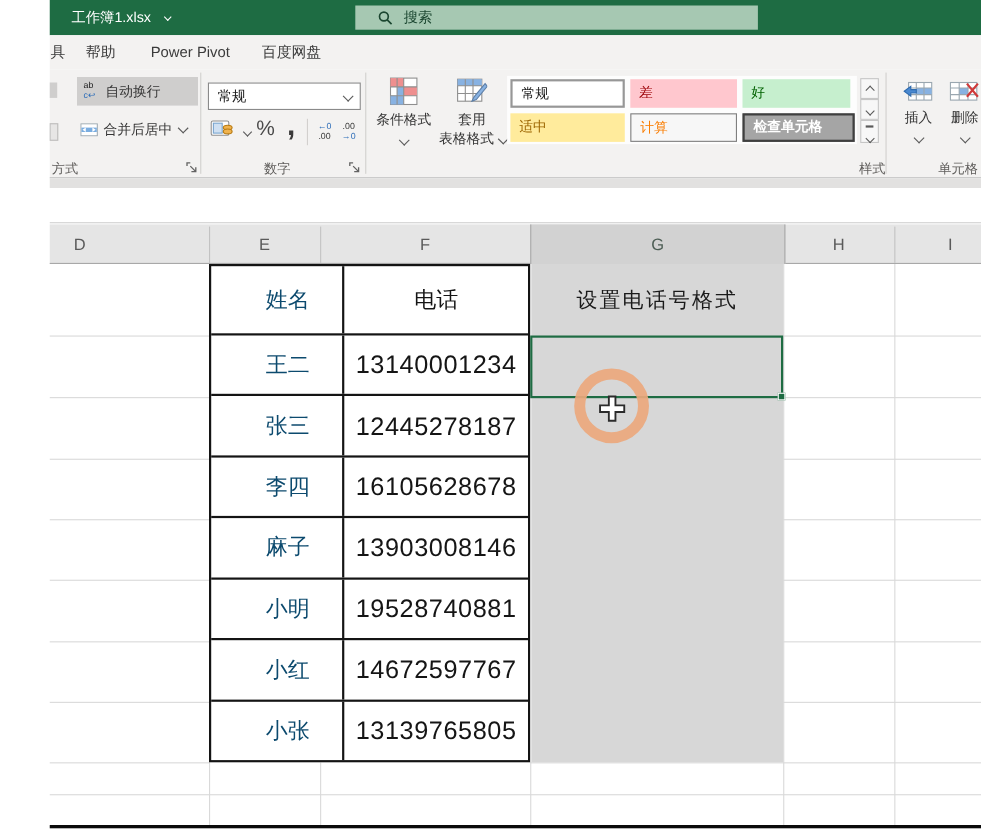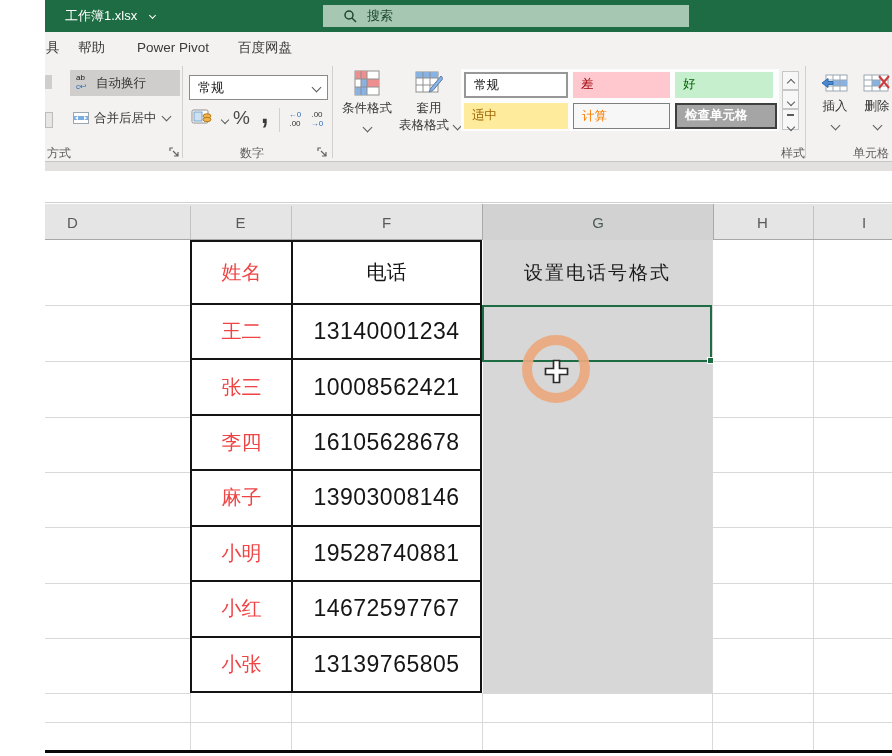--- a/index.html
+++ b/index.html
@@ -13,21 +13,21 @@
   .chev.white{border-color:#fff;}
   .chev.up{transform:rotate(-135deg);}
   .gallery-cell{position:absolute;box-sizing:border-box;font-size:12.5px;line-height:24px;
         padding-left:8px;white-space:nowrap;overflow:hidden;}
   .grp-label{position:absolute;font-size:12px;color:#5f5d5b;text-align:center;}
   .btn-label{font-size:12.5px;color:#363636;white-space:nowrap;}
   .colhead{position:absolute;top:204px;height:36px;font-size:15px;color:#5a5a5a;
         display:flex;align-items:center;justify-content:center;}
   .tbl-row{flex:1;display:flex;border-top:2px solid #141414;}
   .tbl-name{width:99px;border-right:2px solid #141414;display:flex;align-items:center;
-        justify-content:center;font-size:20px;color:#ef4444;}
+        justify-content:center;font-size:20px;color:#0c4a6e;padding-left:20px;}
   .tbl-phone{flex:1;display:flex;align-items:center;justify-content:center;
         font-size:23px;color:#151515;letter-spacing:.5px;}
   .micro{font-size:8px;line-height:9px;color:#333;text-align:center;}
   .micro b{color:#2b6cb8;font-weight:normal;}
 </style>
 </head>
 <body>
 
 <div class="stage">
 
@@ -234,21 +234,21 @@
     <div style="height:61px;display:flex;">
       <div class="tbl-name" style="font-size:20px;">姓名</div>
       <div class="tbl-phone" style="font-size:20px;letter-spacing:0;">电话</div>
     </div>
     <div class="tbl-row">
       <div class="tbl-name">王二</div>
       <div class="tbl-phone">13140001234</div>
     </div>
     <div class="tbl-row">
       <div class="tbl-name">张三</div>
-      <div class="tbl-phone">10008562421</div>
+      <div class="tbl-phone">12445278187</div>
     </div>
     <div class="tbl-row">
       <div class="tbl-name">李四</div>
       <div class="tbl-phone">16105628678</div>
     </div>
     <div class="tbl-row">
       <div class="tbl-name">麻子</div>
       <div class="tbl-phone">13903008146</div>
     </div>
     <div class="tbl-row">

